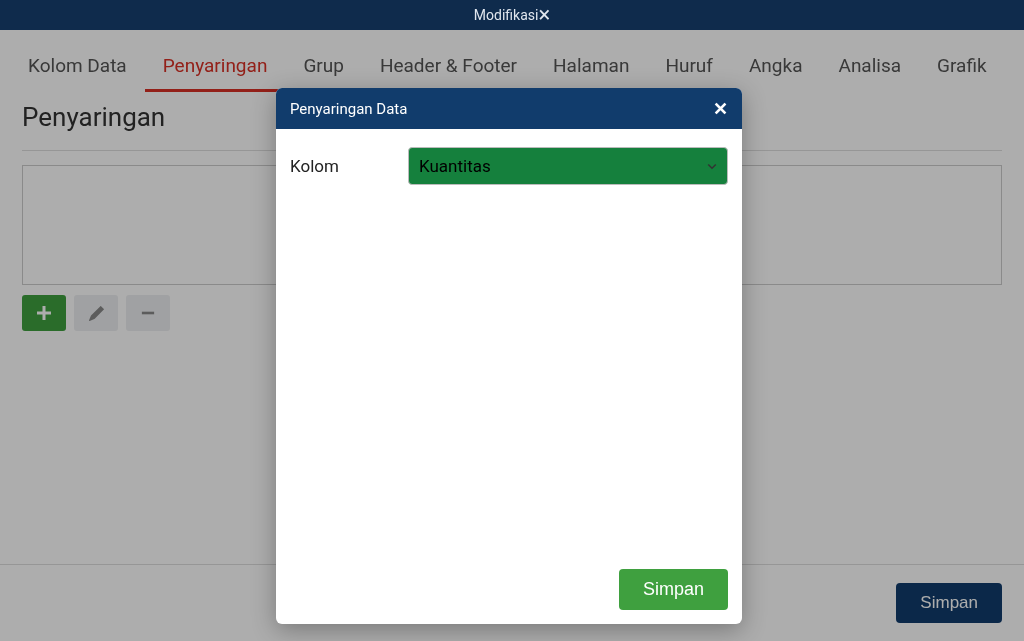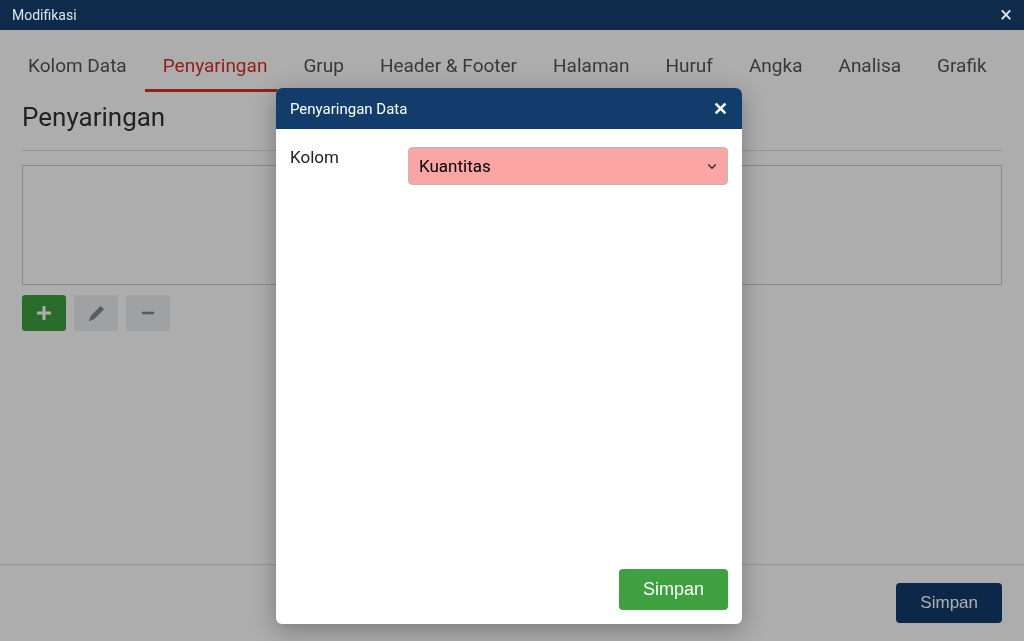--- a/index.html
+++ b/index.html
@@ -9,21 +9,21 @@
       width: 1024px;
       height: 641px;
       overflow: hidden;
       position: relative;
     }
     .titlebar {
       background: #0f2b4c;
       height: 30px;
       display: flex;
       align-items: center;
-      justify-content: space-between;
+      justify-content: center;
       padding: 6px 12px;
       color: #e0e6ee;
       font-size: 14px;
     }
     .titlebar-close {
       font-size: 22px;
       cursor: pointer;
       color: #e0e6ee;
       line-height: 1;
     }
@@ -131,39 +131,40 @@
       font-size: 18px;
       cursor: pointer;
       font-weight: bold;
     }
     .dialog-body {
       padding: 18px 14px;
       flex: 1;
     }
     .form-row {
       display: flex;
+      align-items: center;
       margin-bottom: 14px;
     }
     .form-label {
       width: 118px;
       font-size: 17px;
       color: #222;
     }
     .form-control {
       flex: 1;
       position: relative;
     }
     .select-box, .input-box {
       width: 100%;
       height: 38px;
       border: 1px solid #bbb;
       border-radius: 4px;
       padding: 0 34px 0 10px;
       font-size: 17px;
-      background: #fca5a5;
+      background: #15803d;
       display: flex;
       align-items: center;
       cursor: pointer;
     }
     .input-box {
       cursor: text;
       text-align: right;
       padding-right: 10px;
       justify-content: flex-end;
     }

